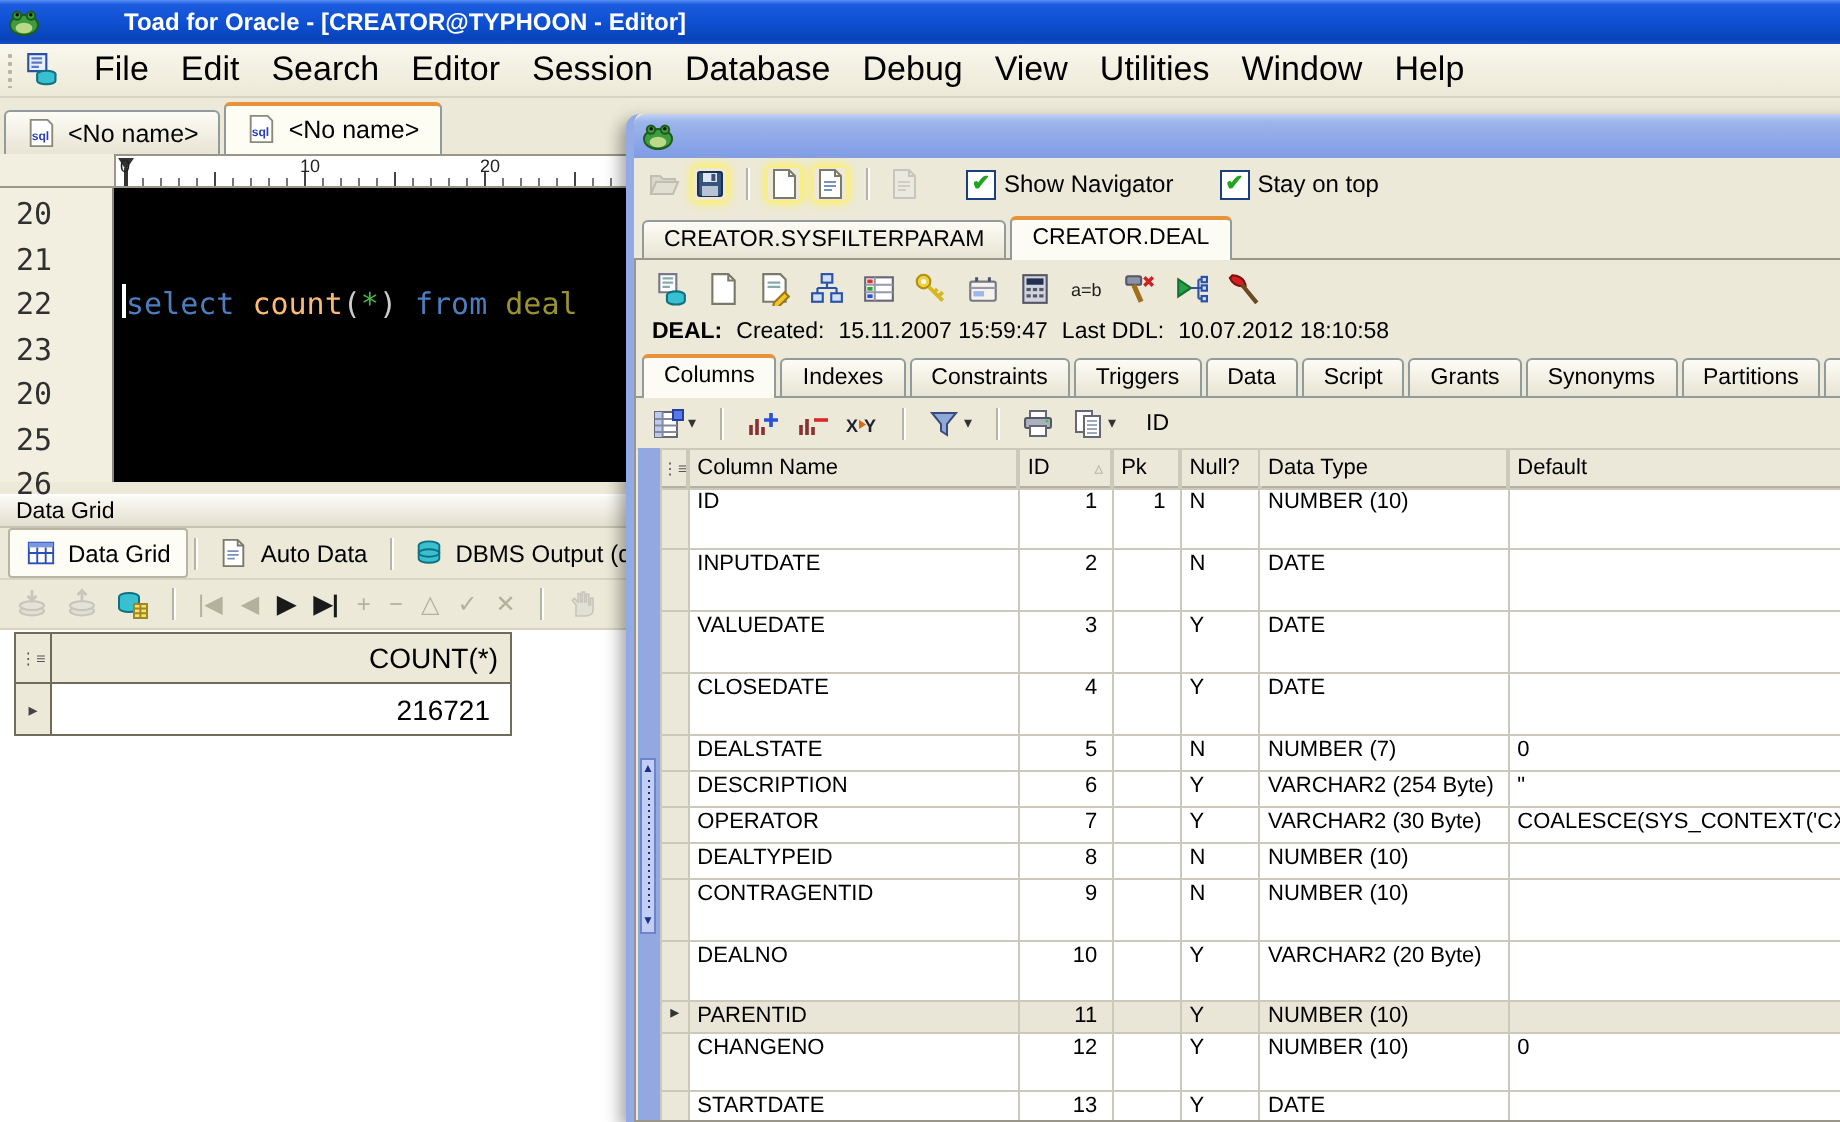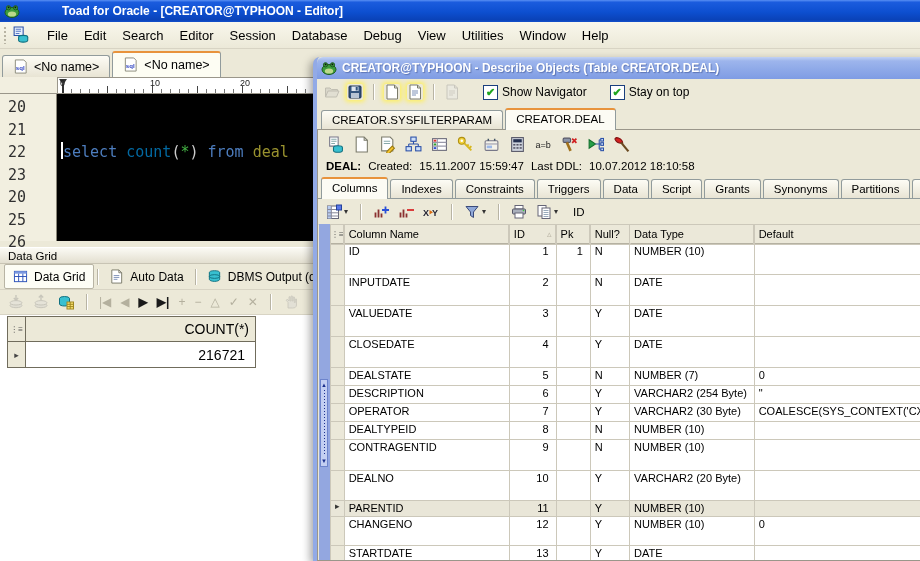--- a/index.html
+++ b/index.html
@@ -7,21 +7,21 @@
           font-family:"Liberation Sans",sans-serif;font-size:12px;color:#000;}
 
   
   .titlebar{height:22px;display:flex;align-items:center;gap:5px;padding-left:4px;
             color:#fff;font-weight:bold;font-size:12px;}
   #main-titlebar{background:linear-gradient(180deg,#5a90f4 0%,#1b5cde 10%,#0d4fd0 55%,#0a42b8 90%,#1450cc 100%);gap:42px;}
   .ticon{width:16px;height:16px;flex:0 0 16px;}
   .ticon svg{width:16px;height:16px;display:block;}
 
   #menubar{height:26px;display:flex;align-items:center;background:linear-gradient(#f9f7ec,#ece9d8);
-           border-bottom:1px solid #d8d4c4;padding-left:2px;font-size:13px;}
+           border-bottom:1px solid #d8d4c4;padding-left:2px;font-size:17px;}
   .drag-handle{width:5px;height:18px;margin:0 4px 0 1px;
       background-image:radial-gradient(circle,#b8b4a4 1px,transparent 1.2px);background-size:4px 4px;}
   #menubar .mb-icon{width:18px;height:18px;margin-right:10px;}
   #menubar .mb-icon svg{width:17px;height:17px;}
   .menu-item{padding:3px 8px;cursor:default;}
 
   
   #editor-tabs{height:28px;display:flex;align-items:flex-end;padding-left:2px;background:#ece9d8;}
   .etab{display:flex;align-items:center;gap:5px;height:21px;padding:0 10px;margin-right:2px;
         border:1px solid #919b9c;border-bottom:none;border-radius:3px 3px 0 0;
@@ -186,21 +186,21 @@
           <div>20</div>
           <div>21</div>
           <div>22</div>
           <div>23</div>
           <div>20</div>
           <div>25</div>
           <div>26</div>
         </div>
       <div id="code-area">
         <span id="caret"></span>
-        <div id="code-line"><span style="color: rgb(77, 125, 190);">select </span><span style="color: #0369a1;">count</span><span style="color: rgb(204, 204, 204);">(</span><span style="color: rgb(68, 179, 68);">*</span><span style="color: rgb(204, 204, 204);">)</span><span style="color: rgb(77, 125, 190);"> from </span><span style="color: rgb(153, 146, 46);">deal</span></div>
+        <div id="code-line"><span style="color: rgb(77, 125, 190);">select </span><span style="color: #fdba74;">count</span><span style="color: rgb(204, 204, 204);">(</span><span style="color: rgb(68, 179, 68);">*</span><span style="color: rgb(204, 204, 204);">)</span><span style="color: rgb(77, 125, 190);"> from </span><span style="color: rgb(153, 146, 46);">deal</span></div>
       </div>
     </div>
 
     <div id="pane-splitter"></div>
 
     <div id="dg-caption">Data Grid</div>
     <div id="dg-tabs">
         <div class="dg-tab active">
           <span class="ticon">
             <svg viewBox="0 0 16 16">
@@ -304,21 +304,20 @@
       <span class="ticon" id="d-toad-icon">
           <svg viewBox="0 0 16 16">
             <ellipse cx="8" cy="9.5" rx="7" ry="5" fill="#3d9c3d" stroke="#1e5c1e"></ellipse>
             <ellipse cx="8" cy="11" rx="4.2" ry="2.6" fill="#bcd98a"></ellipse>
             <circle cx="4.5" cy="4.8" r="2.1" fill="#3d9c3d" stroke="#1e5c1e"></circle>
             <circle cx="11.5" cy="4.8" r="2.1" fill="#3d9c3d" stroke="#1e5c1e"></circle>
             <circle cx="4.6" cy="4.4" r=".9" fill="#111"></circle>
             <circle cx="11.4" cy="4.4" r=".9" fill="#111"></circle>
           </svg>
         </span>
-      <span>CREATOR@TYPHOON - Describe Objects (Table CREATOR.DEAL)</span>
     </div>
 
     <div id="d-toolbar">
         <span class="tb-btn disabled">
           <span class="ticon">
             <svg viewBox="0 0 16 16">
               <path d="M1.5 13V4h4.5L7.5 5.5h6V7" fill="#cdc7ac" stroke="#9a9480"></path>
               <path d="M1.5 13l2.5-6h11l-2.5 6z" fill="#ddd7bc" stroke="#9a9480"></path>
             </svg>
           </span>

